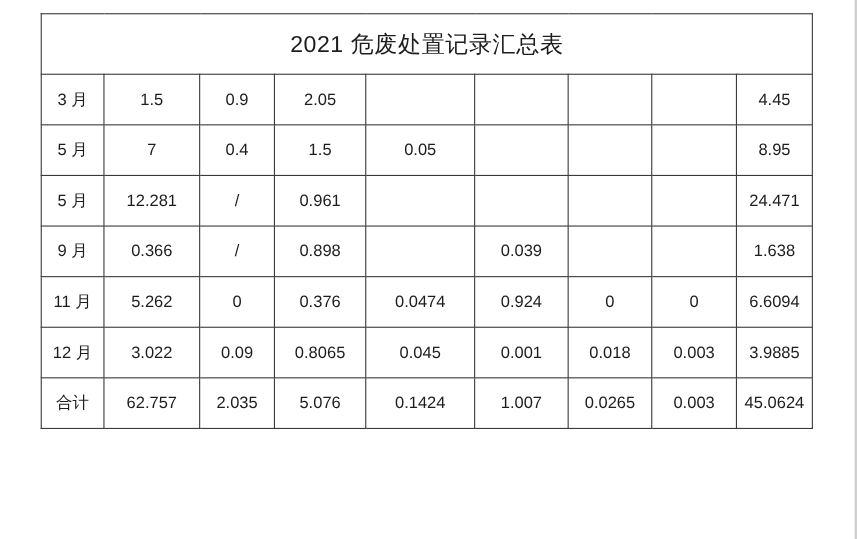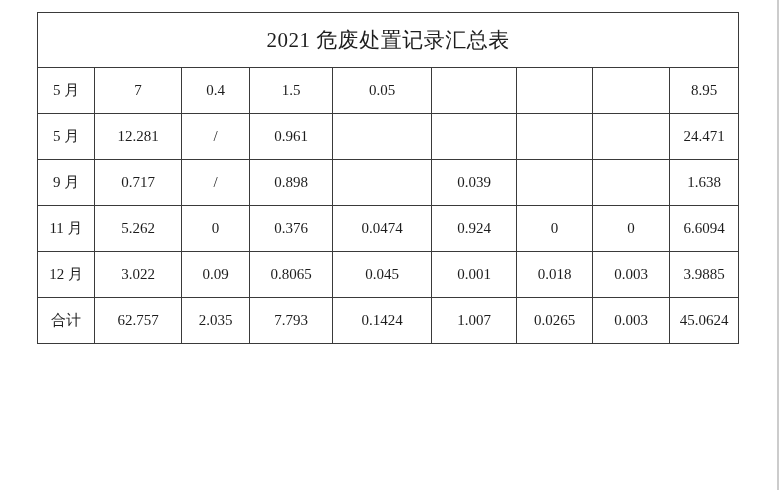--- a/index.html
+++ b/index.html
@@ -6,21 +6,21 @@
     margin: 0;
     padding: 0;
     background: #ffffff;
   }
   .page {
     position: relative;
     width: 779px;
     height: 490px;
     background: #ffffff;
     overflow: hidden;
-    font-family: Liberation Serif, serif;
+    font-family: Liberation Sans, sans-serif;
     color: #1d1d1d;
   }
   .right-edge-line {
     position: absolute;
     top: 0;
     right: 0;
     width: 2px;
     height: 100%;
     background: #cccccc;
   }
@@ -73,20 +73,31 @@
         <col style="width:77px">
         <col style="width:69px">
     </colgroup>
 
     <tbody>
         <tr>
       <td class="title-cell" colspan="9">2021 危废处置记录汇总表</td>
     </tr>
 
 
+    <tr>
+      <td class="data-cell">3 月</td>
+      <td class="data-cell">1.5</td>
+      <td class="data-cell">0.9</td>
+      <td class="data-cell">2.05</td>
+      <td class="data-cell"></td>
+      <td class="data-cell"></td>
+      <td class="data-cell"></td>
+      <td class="data-cell"></td>
+      <td class="data-cell">4.45</td>
+    </tr>
 
     <tr>
       <td class="data-cell">5 月</td>
       <td class="data-cell">7</td>
       <td class="data-cell">0.4</td>
       <td class="data-cell">1.5</td>
       <td class="data-cell">0.05</td>
       <td class="data-cell"></td>
       <td class="data-cell"></td>
       <td class="data-cell"></td>
@@ -101,21 +112,21 @@
       <td class="data-cell"></td>
       <td class="data-cell"></td>
       <td class="data-cell"></td>
       <td class="data-cell"></td>
       <td class="data-cell">24.471</td>
     </tr>
 
 
     <tr>
       <td class="data-cell">9 月</td>
-      <td class="data-cell">0.717</td>
+      <td class="data-cell">0.366</td>
       <td class="data-cell">/</td>
       <td class="data-cell">0.898</td>
       <td class="data-cell"></td>
       <td class="data-cell">0.039</td>
       <td class="data-cell"></td>
       <td class="data-cell"></td>
       <td class="data-cell">1.638</td>
     </tr>
 
     <tr>
@@ -139,21 +150,21 @@
       <td class="data-cell">0.001</td>
       <td class="data-cell">0.018</td>
       <td class="data-cell">0.003</td>
       <td class="data-cell">3.9885</td>
     </tr>
 
     <tr>
       <td class="data-cell">合计</td>
       <td class="data-cell">62.757</td>
       <td class="data-cell">2.035</td>
-      <td class="data-cell">7.793</td>
+      <td class="data-cell">5.076</td>
       <td class="data-cell">0.1424</td>
       <td class="data-cell">1.007</td>
       <td class="data-cell">0.0265</td>
       <td class="data-cell">0.003</td>
       <td class="data-cell">45.0624</td>
     </tr>
   </tbody>
     </table>
 
   <div class="right-edge-line"></div>

